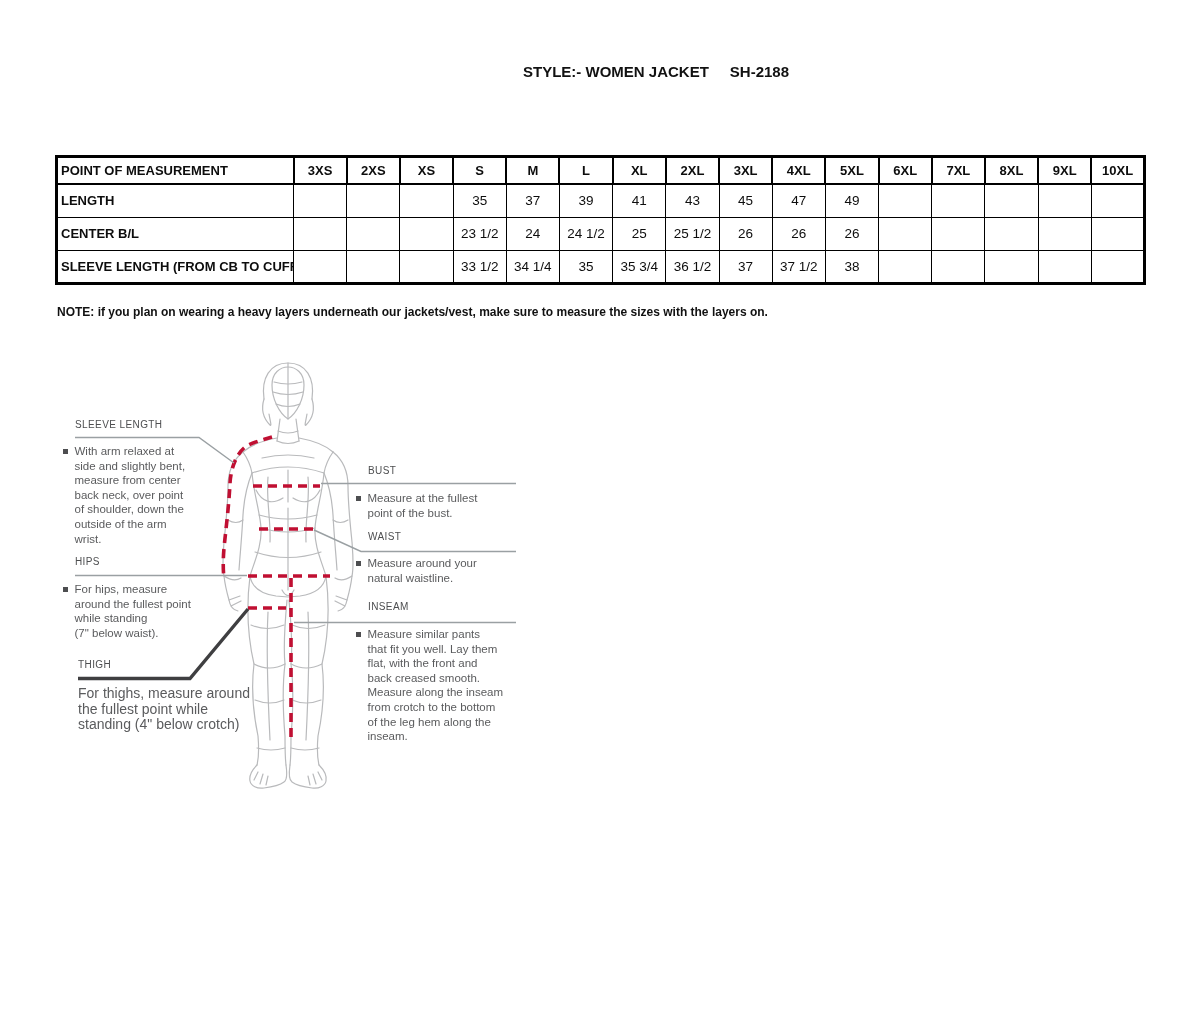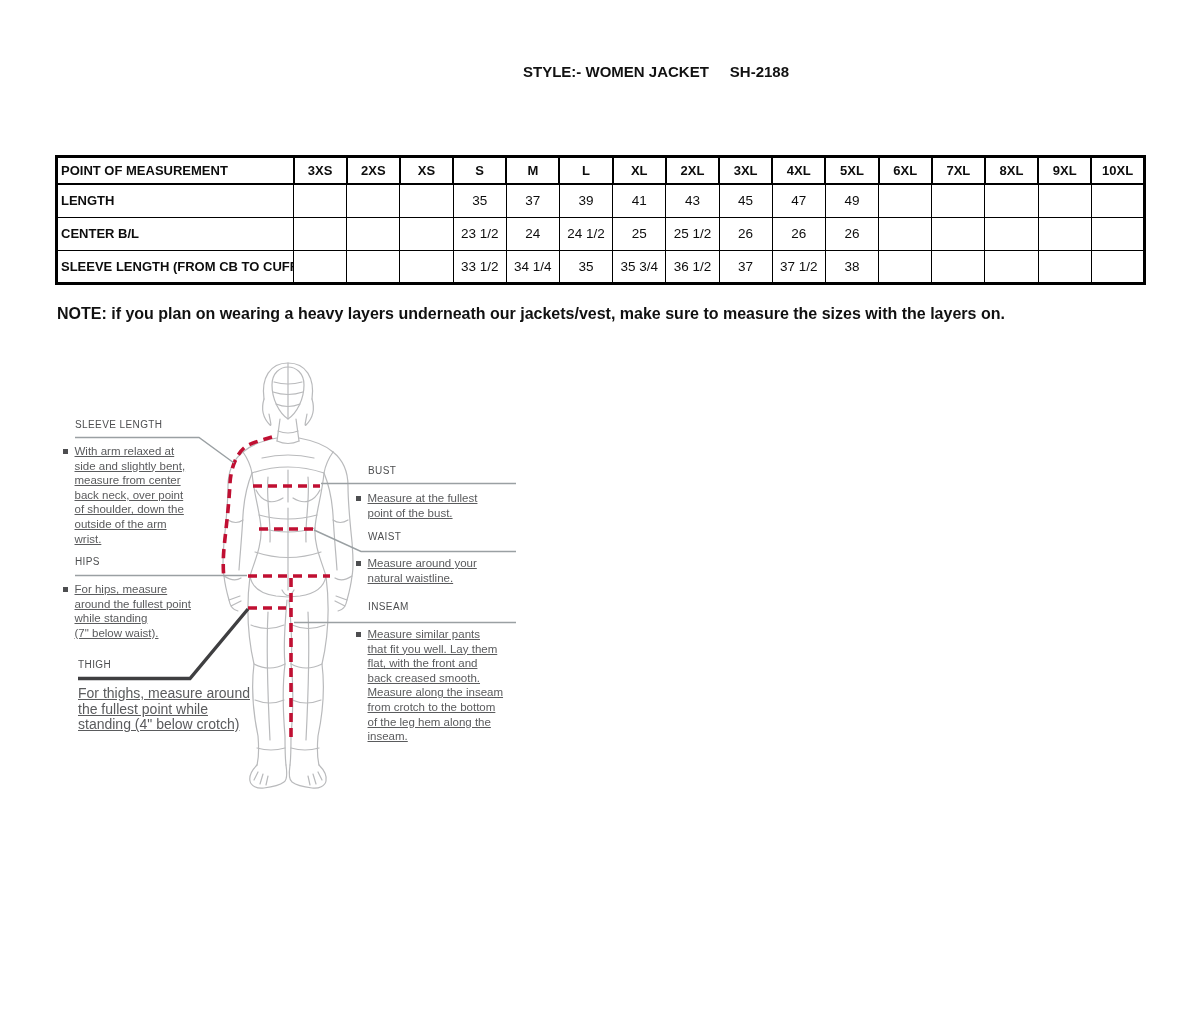--- a/index.html
+++ b/index.html
@@ -14,26 +14,26 @@
       border:3px solid #000;padding-left:14px;}
   table.size-table th,table.size-table td{
       border:1.5px solid #000;font-size:13px;color:#0d0d0d;
       text-align:center;vertical-align:middle;padding:0 2px;overflow:hidden;white-space:nowrap;}
   table.size-table thead th{border:2.5px solid #000;border-top:3px solid #000;height:25px;font-weight:bold;}
   table.size-table thead th.rowlabel,table.size-table tbody th.rowlabel{
       text-align:left;padding-left:3px;font-weight:bold;}
   table.size-table tbody tr{height:33px;}
   table.size-table tbody td{font-weight:normal;font-size:13.5px;}
 
-  .note{position:absolute;left:57px;top:305px;font-size:16px;font-weight:bold;color:#111;white-space:nowrap;}
+  .note{position:absolute;left:57px;top:305px;font-size:12px;font-weight:bold;color:#111;white-space:nowrap;}
 
   svg.diagram{position:absolute;left:60px;top:350px;}
 
   .hlabel{position:absolute;font-size:10px;color:#4d4e50;letter-spacing:0.4px;white-space:nowrap;}
-  .para{position:absolute;display:flex;align-items:flex-start;color:#5a5b5d;text-decoration:underline;}
+  .para{position:absolute;display:flex;align-items:flex-start;color:#5a5b5d;}
   .para .bullet{flex:0 0 auto;width:4.5px;height:4.5px;background:#4d4e50;margin:5px 7px 0 0;}
   .para .ptext{font-size:11.5px;line-height:14.6px;white-space:pre-line;}
   .para.nob .ptext{font-size:14px;line-height:15.5px;}
 </style>
 </head>
 <body>
 
 <div class="page">
 
   <div class="title">

